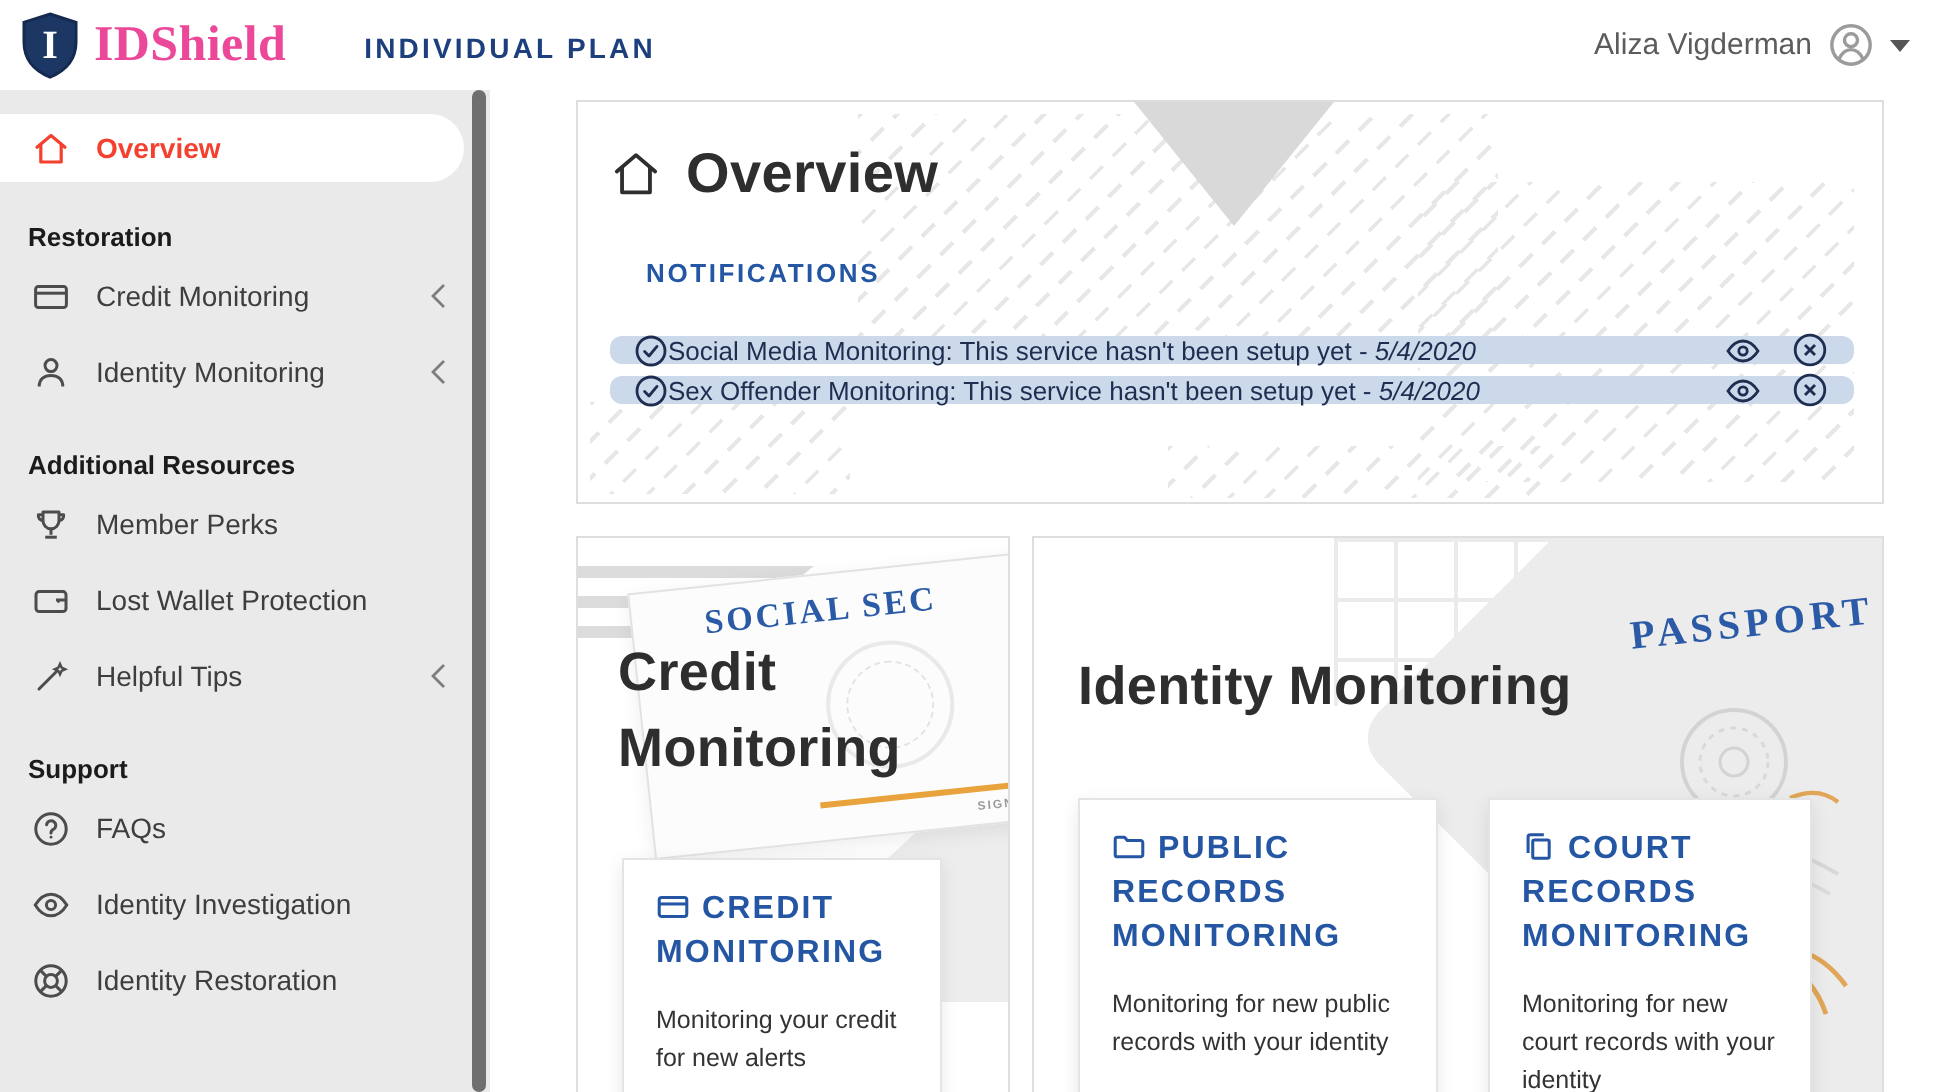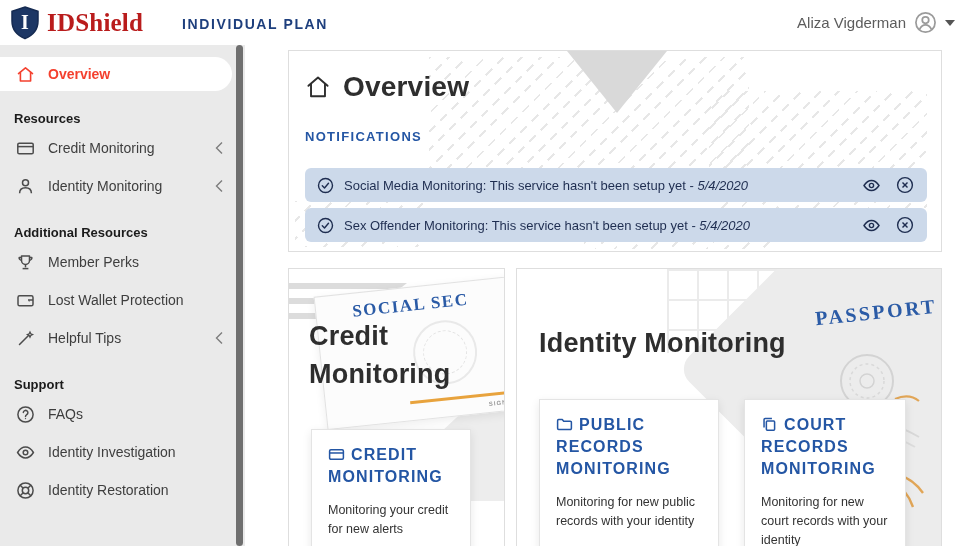--- a/index.html
+++ b/index.html
@@ -4,21 +4,21 @@
 <style>
   * { box-sizing: border-box; margin: 0; padding: 0; }
   html,body { width:975px; height:546px; }
   body { font-family:"Liberation Sans", sans-serif; background:#fff; overflow:hidden; }
   .app { position:relative; width:975px; height:546px; overflow:hidden; background:#fff; }
 
   
   .header { position:absolute; top:0; left:0; width:975px; height:45px; background:#fff;
             display:flex; align-items:center; padding:0 20px 0 10px; z-index:20; }
   .logo-wrap { display:flex; align-items:center; cursor:pointer; }
-  .logo-text { font-family:"Liberation Serif", serif; font-weight:700; font-size:25px; color:#b91c1c; margin-left:7px; letter-spacing:.2px; }
+  .logo-text { font-family:"Liberation Serif", serif; font-weight:700; font-size:25px; color:#ec4899; margin-left:7px; letter-spacing:.2px; }
   .plan-label { font-size:14px; font-weight:700; letter-spacing:1.6px; color:#1e3f7d; margin-left:28px; padding-top:3px;padding-left:11px; }
   .user-wrap { margin-left:auto; display:flex; align-items:center; gap:8px; cursor:pointer; }
   .user-name { font-size:15px; color:#5c5c5c; }
   .caret { width:0; height:0; border-left:5px solid transparent; border-right:5px solid transparent; border-top:6px solid #555; }
 
   
   .sidebar { position:absolute; top:45px; left:0; width:245px; height:501px; background:#eaeaea; z-index:10; }
   .sb-scroll { position:absolute; top:0; right:2px; width:7px; height:100%; background:#6f6f6f; border-radius:4px; }
   .nav-pill { margin-top:12px; height:34px; width:232px; background:#fff; border-radius:0 17px 17px 0;
               display:flex; align-items:center; gap:13px; padding-left:16px; cursor:pointer; }
@@ -36,23 +36,23 @@
 
   
   .hatch { position:absolute; background:repeating-linear-gradient(135deg,#e7e7e7 0 2px,transparent 2px 13px);
            -webkit-mask-image:repeating-linear-gradient(45deg,#000 0 9px,transparent 9px 16px);
            mask-image:repeating-linear-gradient(45deg,#000 0 9px,transparent 9px 16px); z-index:1; }
   .tri-down { position:absolute; left:278px; top:0; width:100px; height:62px; background:#d9d9d9;
               clip-path:polygon(0 0,100% 0,50% 100%); z-index:1; }
 
   .ov-title { position:absolute; left:16px; top:20px; display:flex; align-items:center; gap:12px; z-index:3; }
   .ov-title h1 { font-size:28px; font-weight:700; color:#2e2e2e; letter-spacing:.2px; }
-  .notif-label { position:absolute; left:16px; top:78px; font-size:13px; font-weight:700; letter-spacing:1.3px; color:#2456a4; z-index:3; }
+  .notif-label { position:absolute; left:34px; top:78px; font-size:13px; font-weight:700; letter-spacing:1.3px; color:#2456a4; z-index:3; }
   .notif-rows { position:absolute; left:16px; top:117px; width:622px; display:flex; flex-direction:column; gap:6px; z-index:3; }
-  .notif-row { height:34px; background:#ccd9ea; border-radius:6px; display:flex; align-items:center; gap:10px; padding:0 12px; cursor:pointer; }
+  .notif-row { height:14px; background:#ccd9ea; border-radius:6px; display:flex; align-items:center; padding:0 12px; cursor:pointer; }
   .notif-text { font-size:13px; color:#1e2d50; white-space:nowrap; }
   .notif-text em { font-style:italic; }
   .notif-actions { margin-left:auto; display:flex; align-items:center; gap:14px; }
   .icon-btn { background:none; border:none; padding:0; width:20px; height:20px; display:flex; align-items:center; justify-content:center; cursor:pointer; }
 
   
   .blinds { position:absolute; left:0; top:14px; width:118px; height:42px; z-index:0;
             background:repeating-linear-gradient(180deg,#dcdcdc 0 6px,transparent 6px 15px);
             clip-path:polygon(0 0,100% 0,55% 100%,0 100%); }
   .tri-soft { position:absolute; left:78px; top:92px; width:150px; height:140px; background:#ededed;
@@ -120,21 +120,21 @@
     <div class="sb-scroll"></div>
 
     <div class="nav-pill">
       <svg class="ic" width="19" height="19" viewBox="0 0 19 19" fill="none" stroke="#f4402e" stroke-width="1.6" stroke-linecap="round" stroke-linejoin="round">
         <path d="M2.5 8.6 L9.5 2.8 L16.5 8.6"></path>
           <path d="M4.4 7.4 V16 H14.6 V7.4"></path>
       </svg>
       <span class="lbl">Overview</span>
     </div>
 
-    <div class="section-title">Resources</div>
+    <div class="section-title">Restoration</div>
 
     <div class="nav-item">
       <svg class="ic" width="19" height="19" viewBox="0 0 19 19" fill="none" stroke="#4c4c4c" stroke-width="1.5">
         <rect x="1.8" y="4.2" width="15.4" height="10.6" rx="1.4"></rect>
           <line x1="1.8" y1="7.6" x2="17.2" y2="7.6"></line>
       </svg>
       <span>Credit Monitoring</span>
       <svg class="chev" width="8" height="13" viewBox="0 0 8 13" fill="none" stroke="#7d7d7d" stroke-width="1.4">
           <polyline points="7,1 1.5,6.5 7,12"></polyline>
         </svg>

